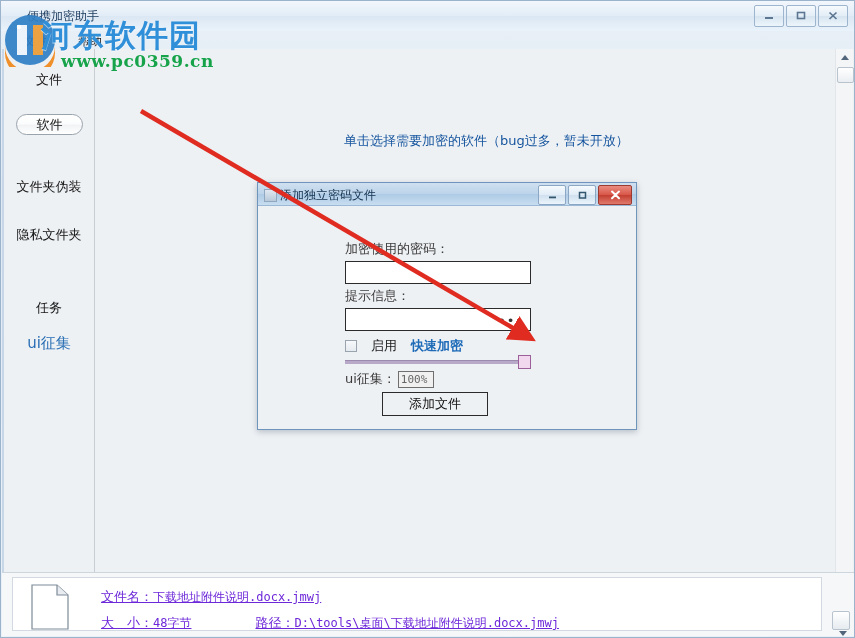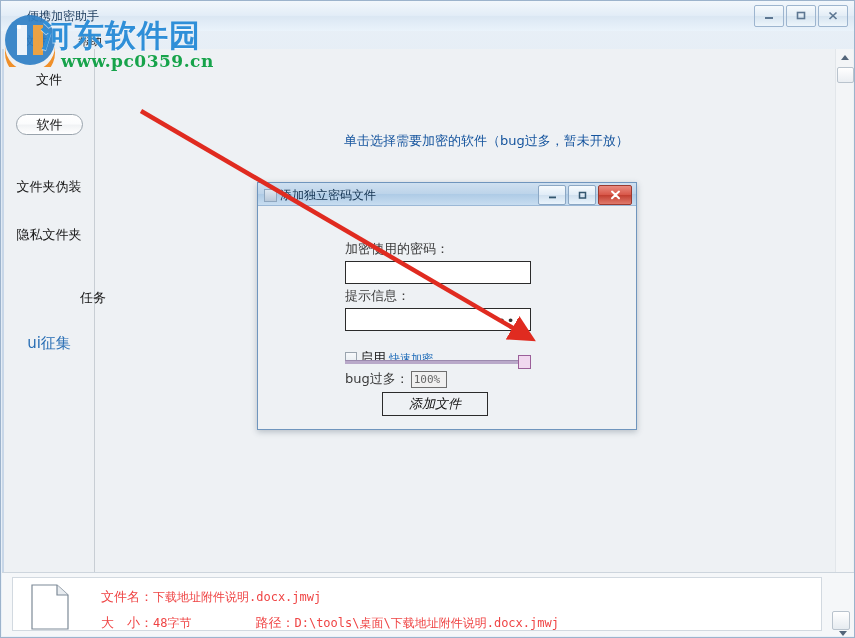--- a/index.html
+++ b/index.html
@@ -111,21 +111,21 @@
     box-sizing:border-box;
   }
   .status-inner{
     position:absolute;left:10px;top:4px;width:810px;height:54px;
     background:#ffffff;border:1px solid #d2d9e0;box-sizing:border-box;
   }
   .file-icon{
     position:absolute;left:18px;top:6px;width:38px;height:46px;
   }
   .status-line{
-    position:absolute;font-size:13px;color:#ef4444;white-space:nowrap;
+    position:absolute;font-size:13px;color:#6d28d9;white-space:nowrap;text-decoration:underline;
   }
   .sl1{left:88px;top:10px;}
   .sl2{left:88px;top:36px;}
   .sl-path{margin-left:24px;padding-left:40px;}
   .mono{font-family:"DejaVu Sans Mono","Liberation Mono",monospace;font-size:12px;}
   .bottom-scroll{
     position:absolute;right:4px;bottom:6px;width:16px;height:17px;
     border:1px solid #b9c3cd;border-radius:2px;
     background:linear-gradient(to bottom,#ffffff,#e6ebf0);
   }
@@ -176,28 +176,28 @@
   .txt{
     position:absolute;background:#fff;border:1px solid #2b2b2b;
     box-sizing:border-box;
   }
   .txt-pwd{left:87px;top:55px;width:186px;height:23px;}
   .txt-hint{left:87px;top:102px;width:186px;height:23px;}
   .dots{
     position:absolute;right:6px;top:5px;font-size:13px;color:#333;letter-spacing:1px;
     line-height:13px;
   }
-  .chk-row{position:absolute;left:87px;top:143px;display:flex;align-items:center;gap:3px;}
+  .chk-row{position:absolute;left:87px;top:131px;display:flex;align-items:center;gap:14px;}
   .chkbox{
     width:12px;height:12px;border:1px solid #9aa4ae;
     background:linear-gradient(to bottom,#f7f9fb,#e6ebf0);
     box-sizing:border-box;
   }
   .chk-label{font-size:13px;color:#1a1a1a;}
-  .chk-link{font-size:11px;color:#1e6bb8;}
+  .chk-link{font-size:13px;color:#1e6bb8;font-weight:bold;}
   .slider{
     position:absolute;left:87px;top:152px;width:184px;height:6px;
   }
   .slider-track{
     position:absolute;left:0;top:2px;width:184px;height:3px;
     background:#b9a9c9;border-top:1px solid #9c8aae;
   }
   .slider-thumb{
     position:absolute;right:-2px;top:-3px;width:11px;height:12px;
     background:#f1d8ef;border:1px solid #9b5f99;
@@ -207,21 +207,21 @@
   .pct-box{
     width:36px;height:17px;border:1px solid #6f6f6f;background:#f0f0f0;
     box-sizing:border-box;font-size:11px;color:#666;
     display:flex;align-items:center;justify-content:flex-start;padding-left:2px;
     font-family:"DejaVu Sans Mono","Liberation Mono",monospace;
   }
   .add-btn{
     position:absolute;left:124px;top:186px;width:106px;height:24px;
     border:1px solid #2b2b2b;background:#eef1f4;
     display:flex;align-items:center;justify-content:center;
-    font-size:13px;color:#111;box-sizing:border-box;font-style:italic;
+    font-size:13px;color:#111;box-sizing:border-box;
   }
   .warn{
     position:absolute;left:46px;top:224px;font-size:12.5px;color:#8a7b12;
     white-space:nowrap;
   }
 
   
   .arrow-svg{
     position:absolute;left:0;top:0;width:855px;height:638px;
     pointer-events:none;
@@ -276,21 +276,21 @@
 
     <div class="client"></div>
     <div class="client-left-edge"></div>
     <div class="divider-v"></div>
 
     <div class="sidebar">
       <div class="side-item" style="top:22px;">文件</div>
       <div class="side-btn" style="top:65px;">软件</div>
       <div class="side-item" style="top:119px;margin-top:10px;">文件夹伪装</div>
       <div class="side-item" style="top:177px;">隐私文件夹</div>
-      <div class="side-item" style="top:240px;padding-left:44px;">任务</div>
+      <div class="side-item" style="top:250px;">任务</div>
       <div class="side-item link" style="top:285px;">ui征集</div>
     </div>
 
     <div class="main-hint">单击选择需要加密的软件（bug过多，暂未开放）</div>
 
     <div class="vscroll">
       <div class="arrow up">
         <div class="tri up"></div>
       </div>
       <div class="vthumb"></div>
@@ -333,21 +333,21 @@
           <span class="chk-label">启用</span>
           <span class="chk-link">快速加密</span>
         </div>
 
         <div class="slider">
           <div class="slider-track"></div>
           <div class="slider-thumb"></div>
         </div>
 
         <div class="pct-row">
-          <span class="pct-label">bug过多：</span>
+          <span class="pct-label">ui征集：</span>
           <span class="pct-box">100%</span>
         </div>
 
         <div class="add-btn">添加文件</div>
       </div>
     </div>
 
     <div class="statusbar">
       <div class="status-inner">
         <svg class="file-icon" viewBox="0 0 38 46">

